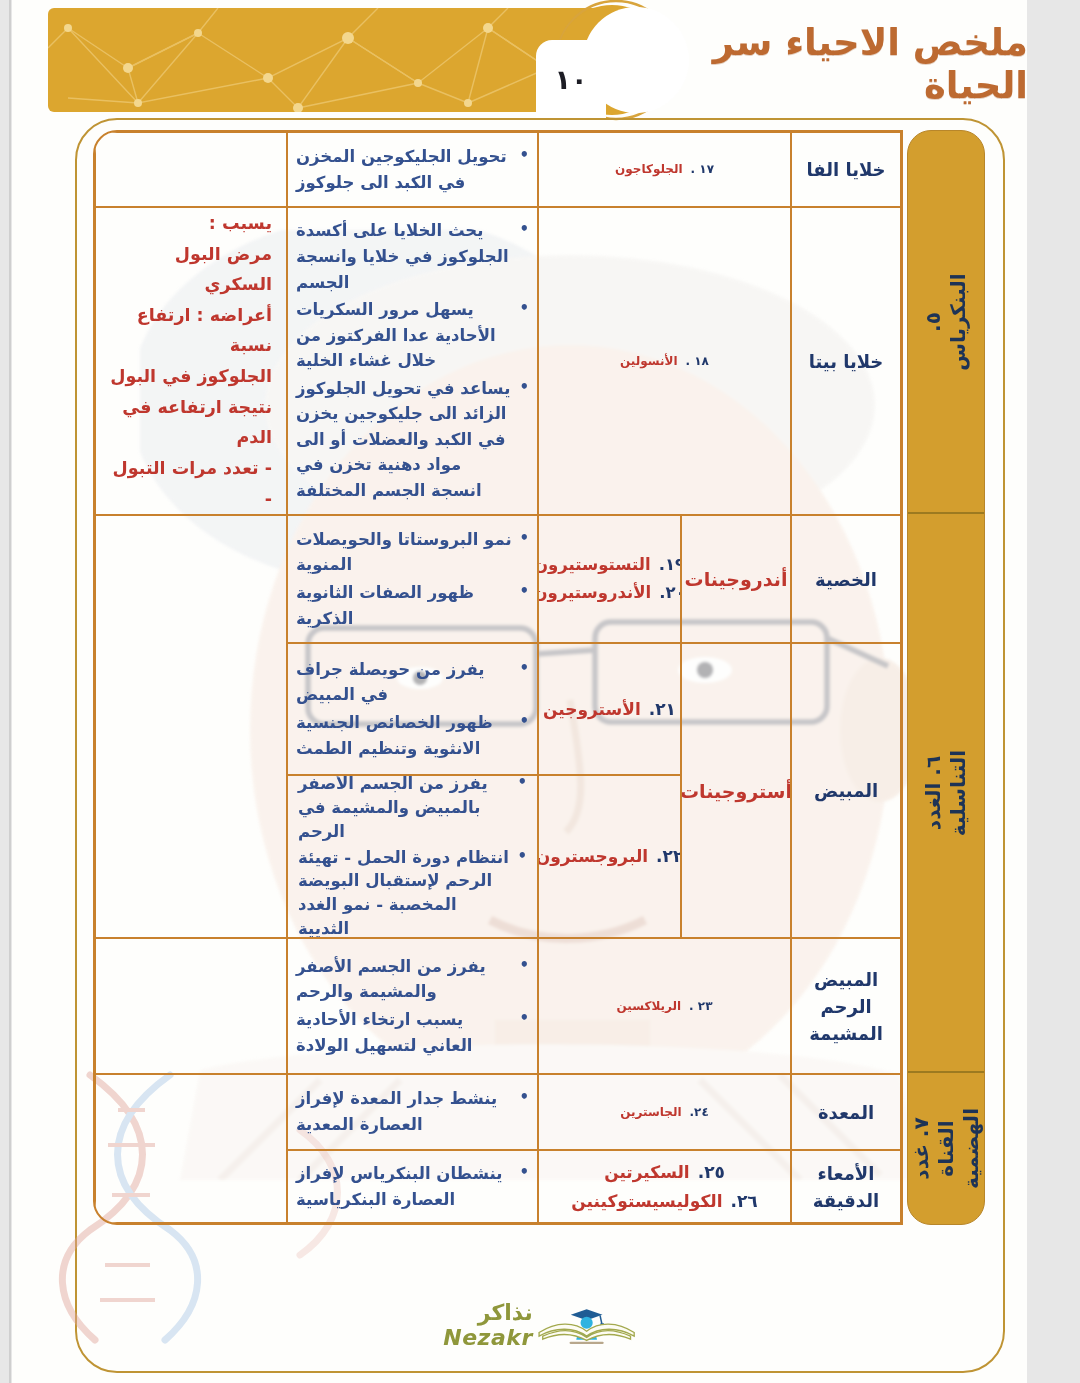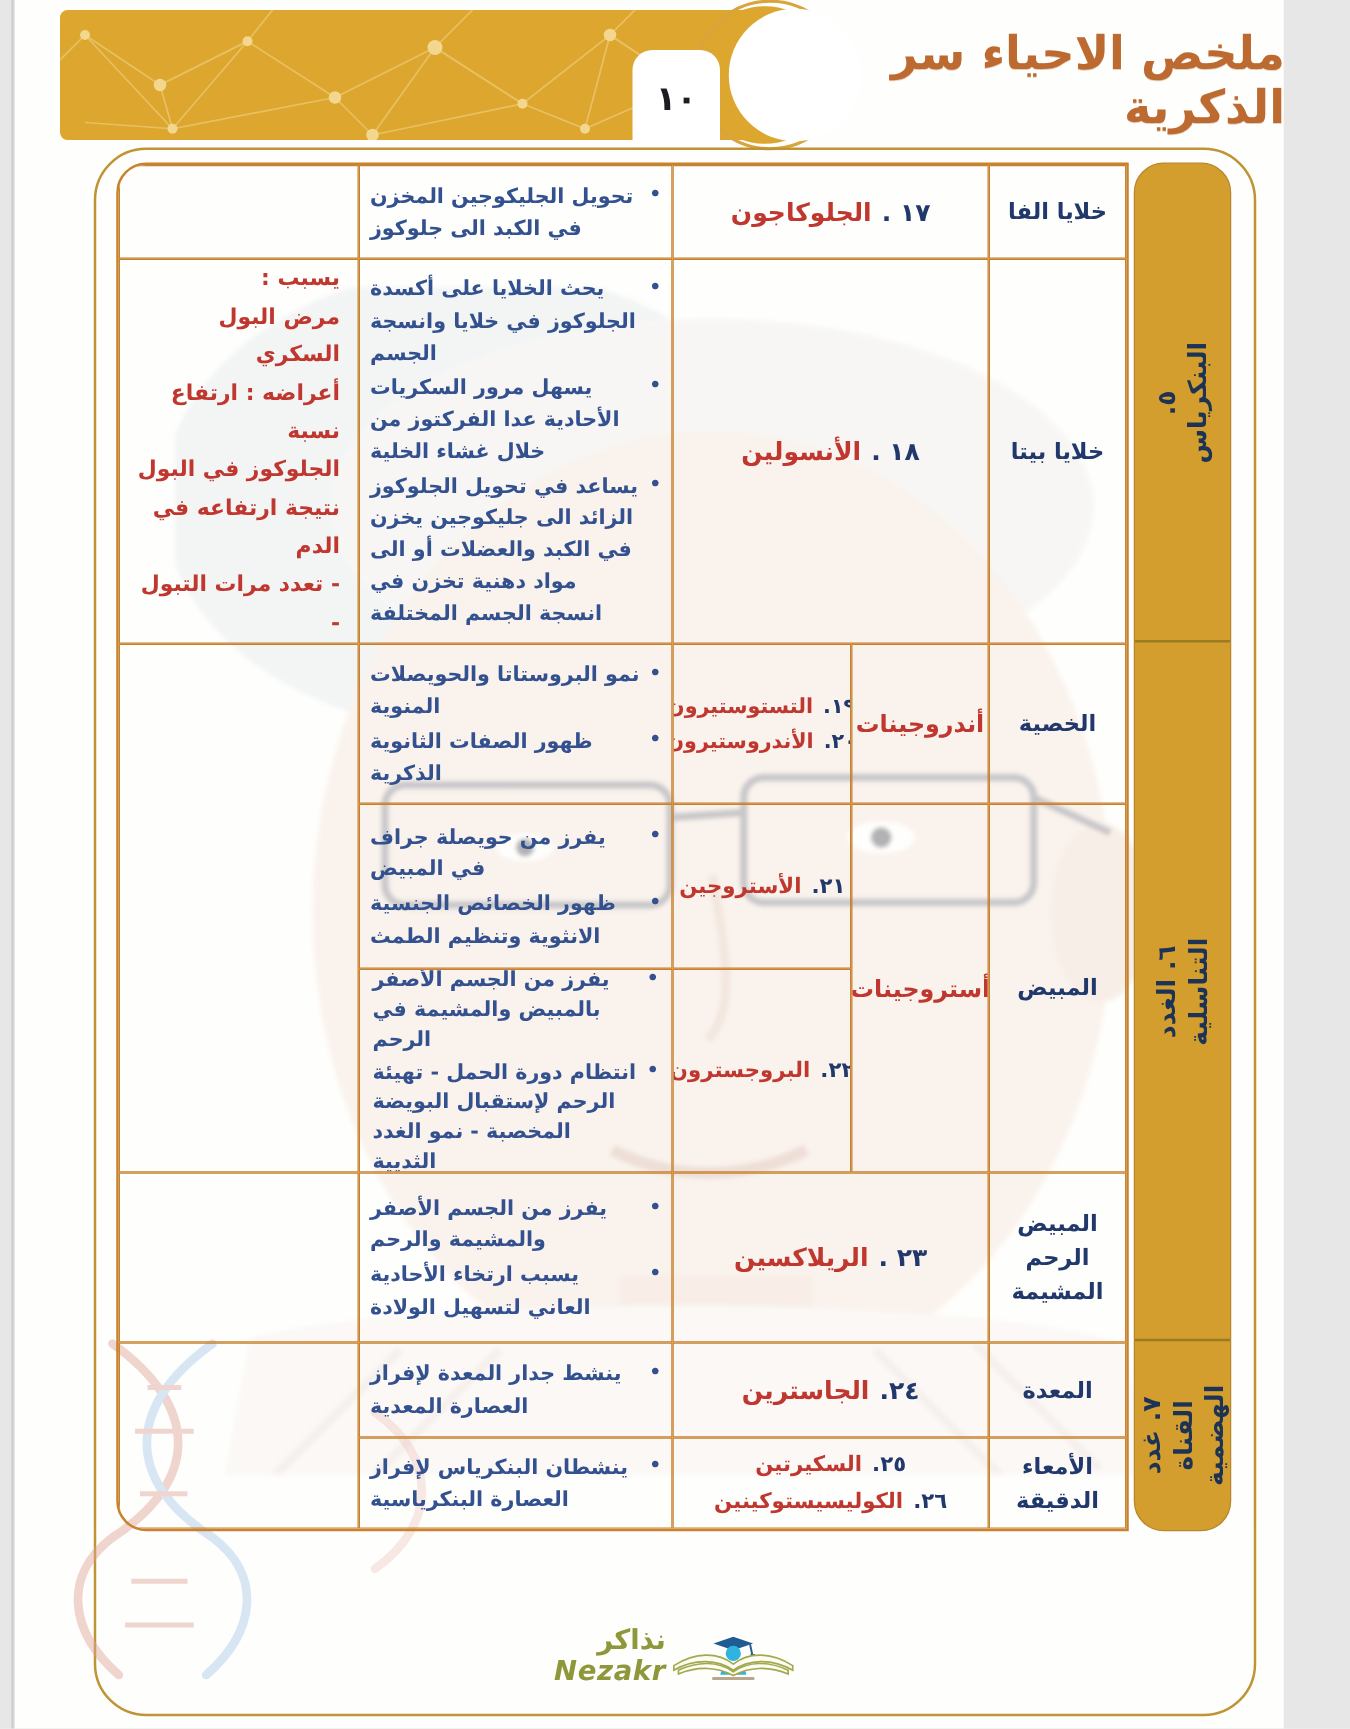--- a/index.html
+++ b/index.html
@@ -10,21 +10,21 @@
   body{background:#e9e9e9;}
   .page{position:relative;width:1080px;height:1383px;overflow:hidden;background:#e7e7e7;}
   .paper{position:absolute;left:12px;top:0;width:1015px;height:1383px;background:#fefefc;}
   .edge-line{position:absolute;left:9px;top:0;width:2px;height:1383px;background:#cfcfcf;}
 
   
   .banner{position:absolute;left:48px;top:8px;width:592px;height:104px;background:var(--gold);border-radius:6px 0 0 6px;overflow:hidden;}
   .crescent{position:absolute;left:558px;top:0;width:136px;height:124px;pointer-events:none;}
   .title{position:absolute;left:642px;top:22px;width:386px;height:84px;display:flex;align-items:center;justify-content:center;
          color:var(--title);font-size:37px;font-weight:bold;text-shadow:0 1px 0 rgba(150,70,20,.25);}
-  .pagenum{position:absolute;left:506px;top:40px;width:70px;height:78px;background:#fff;border-radius:16px 16px 0 0;
+  .pagenum{position:absolute;left:536px;top:40px;width:70px;height:78px;background:#fff;border-radius:16px 16px 0 0;
            display:flex;align-items:center;justify-content:center;font-size:27px;font-weight:bold;color:#1c1c24;letter-spacing:3px;}
 
   .outer-frame{position:absolute;left:75px;top:118px;width:930px;height:1255px;border:2px solid var(--frame);border-radius:42px;}
 
   
   .face-wm{position:absolute;left:140px;top:230px;opacity:.42;filter:blur(1.5px);pointer-events:none;}
   .dna-wm{position:absolute;left:50px;top:1070px;opacity:.45;pointer-events:none;}
 
   
   .table-wrap{position:absolute;left:93px;top:130px;width:892px;height:1095px;}
@@ -33,21 +33,21 @@
         grid-template-columns:110px 110px 143px 251px 1fr;
         grid-template-rows:75px 308px 128px 132px 163px 136px 76px 1fr;}
   .cell{border:1px solid var(--bd);display:flex;flex-direction:column;align-items:center;justify-content:center;
         overflow:hidden;padding:6px 8px;}
   .c1{grid-column:1}.c2{grid-column:2}.c3{grid-column:3}.c23{grid-column:2/4}.c4{grid-column:4}.c5{grid-column:5}
   .r1{grid-row:1}.r2{grid-row:2}.r3{grid-row:3}.r4{grid-row:4}.r5{grid-row:5}.r6{grid-row:6}.r7{grid-row:7}.r8{grid-row:8}
   .rs45{grid-row:4/6}.rs35{grid-row:3/6}.rs78{grid-row:7/9}
 
   .organ{color:var(--navy);font-weight:bold;font-size:18px;text-align:center;white-space:pre-line;line-height:1.5;}
   .group{color:var(--red);font-weight:bold;font-size:19px;}
-  .hline{direction:rtl;font-weight:bold;font-size:20px;line-height:1.7;white-space:nowrap;}
+  .hline{direction:rtl;font-weight:bold;font-size:12px;line-height:1.7;white-space:nowrap;}
   .hnum{color:var(--navy);} .hname{color:var(--red);margin-right:8px;}
   ul.funcs{list-style:none;direction:rtl;width:100%;color:var(--blue);font-weight:bold;font-size:16.5px;line-height:1.55;}
   ul.funcs li{position:relative;padding-right:15px;text-align:left;margin:2px 0;}
   ul.funcs li::before{content:"•";position:absolute;right:0;top:0;font-size:15px;}
   .note{color:var(--red);font-weight:bold;font-size:17.5px;line-height:1.75;text-align:right;white-space:pre-line;width:100%;padding-right:6px;}
 
   
   .strip{position:absolute;right:0;top:0;width:78px;height:1095px;background:var(--gold2);
          border:1px solid #b8862a;border-radius:24px;overflow:hidden;display:flex;flex-direction:column;}
   .seg{display:flex;align-items:center;justify-content:center;overflow:hidden;}
@@ -93,21 +93,21 @@
       </g>
     </svg>
   </div>
   <div class="crescent">
     <svg width="136" height="124" viewBox="0 0 136 124">
       <circle cx="58" cy="60" r="59" fill="none" stroke="#d8a43c" stroke-width="2.5"></circle>
       <circle cx="54" cy="60" r="55" fill="#dca62f"></circle>
       <circle cx="78" cy="60" r="53" fill="#ffffff"></circle>
     </svg>
   </div>
-  <div class="title">ملخص الاحياء سر الذكرية</div>
+  <div class="title">ملخص الاحياء سر الحياة</div>
   <div class="pagenum">١٠</div>
 
   <div class="outer-frame"></div>
 
   <svg class="face-wm" width="780" height="950" viewBox="0 0 780 950">
     <ellipse cx="240" cy="170" rx="250" ry="185" fill="#dde2e8" opacity="0.8"></ellipse>
     <ellipse cx="430" cy="175" rx="305" ry="150" fill="#efedeb"></ellipse>
     <ellipse cx="430" cy="500" rx="320" ry="385" fill="#f5e3d9"></ellipse>
     <ellipse cx="740" cy="500" rx="40" ry="72" fill="#efdacc"></ellipse>
     <path d="M430,470 C442,540 448,580 426,602" stroke="#e3c8b8" stroke-width="7" fill="none"></path>

